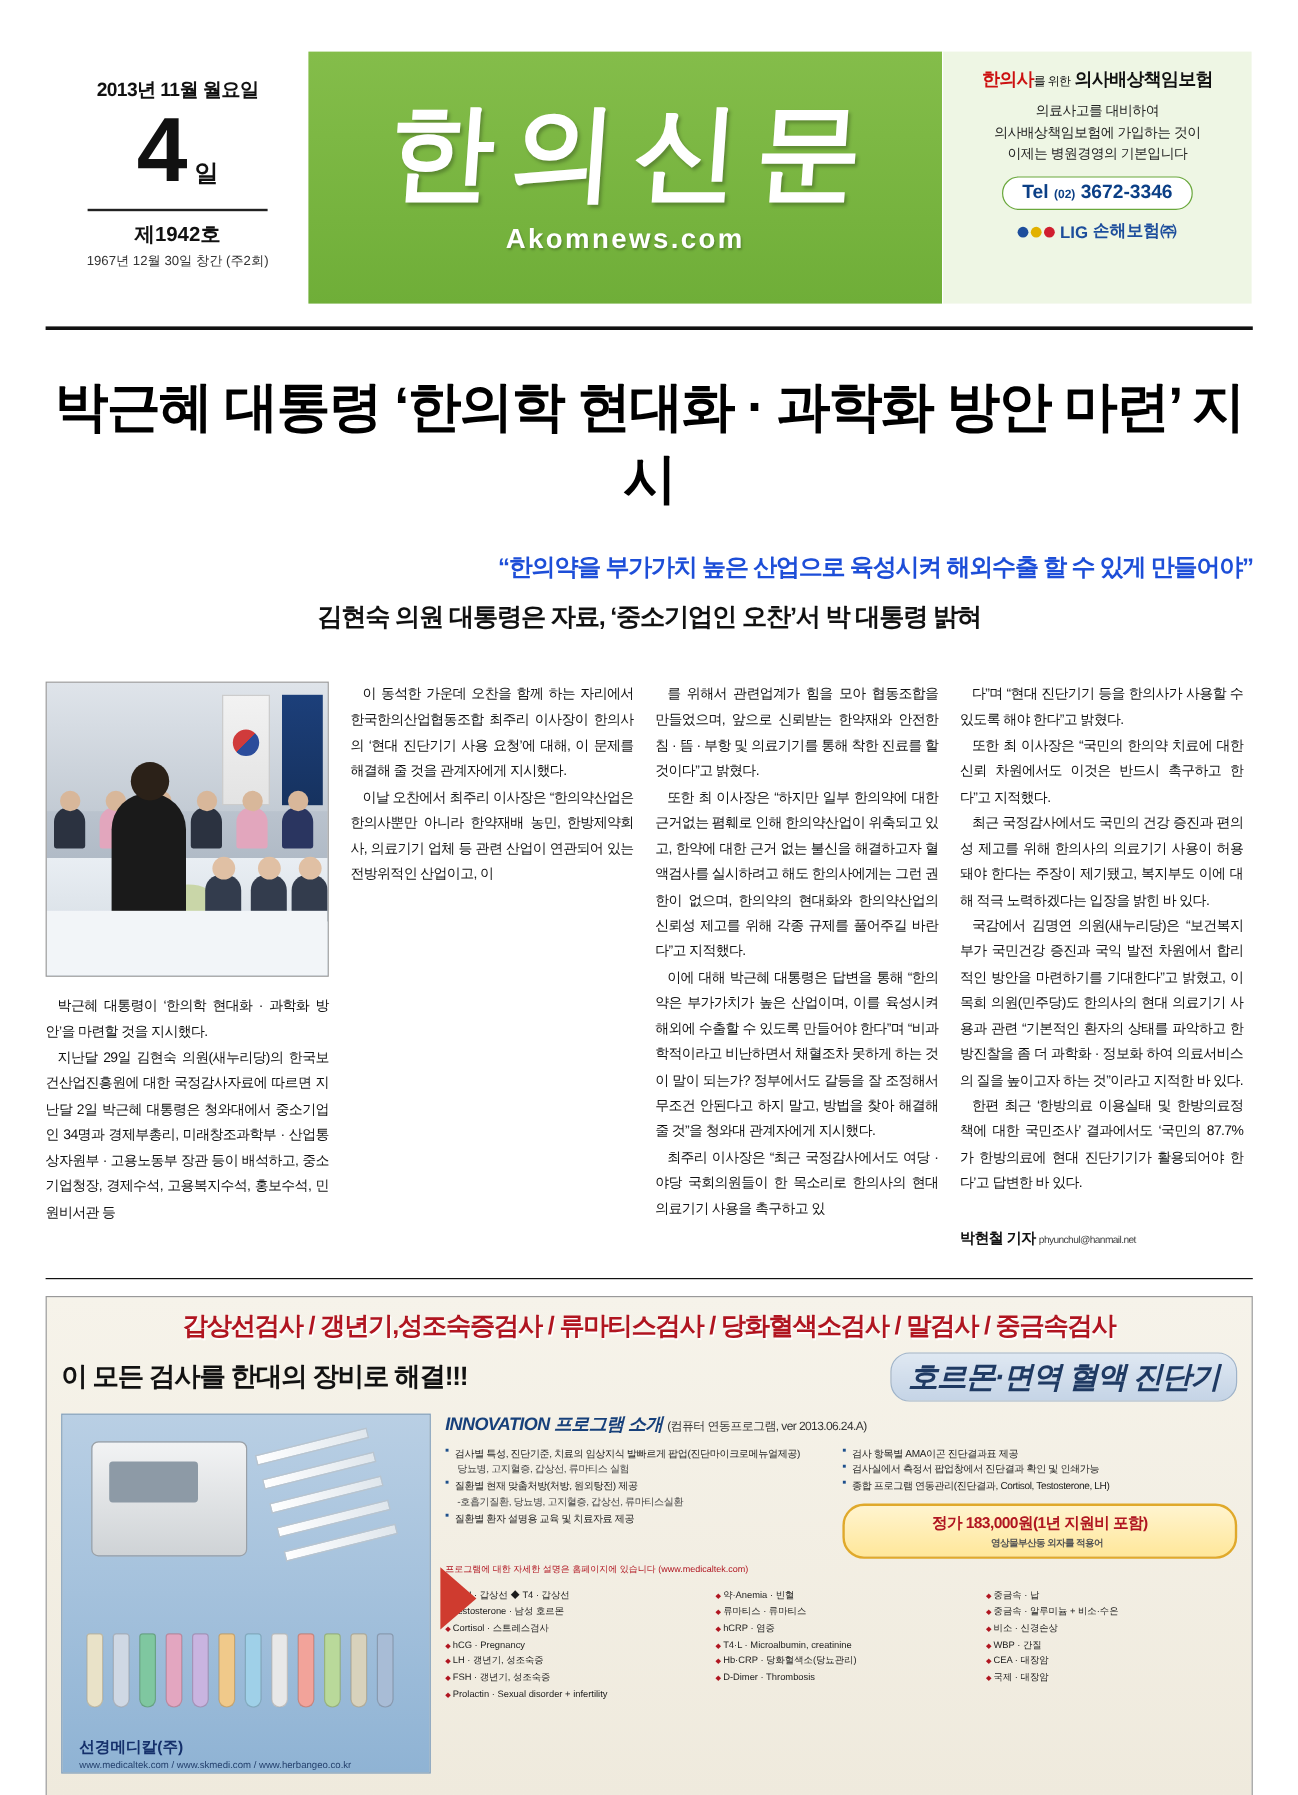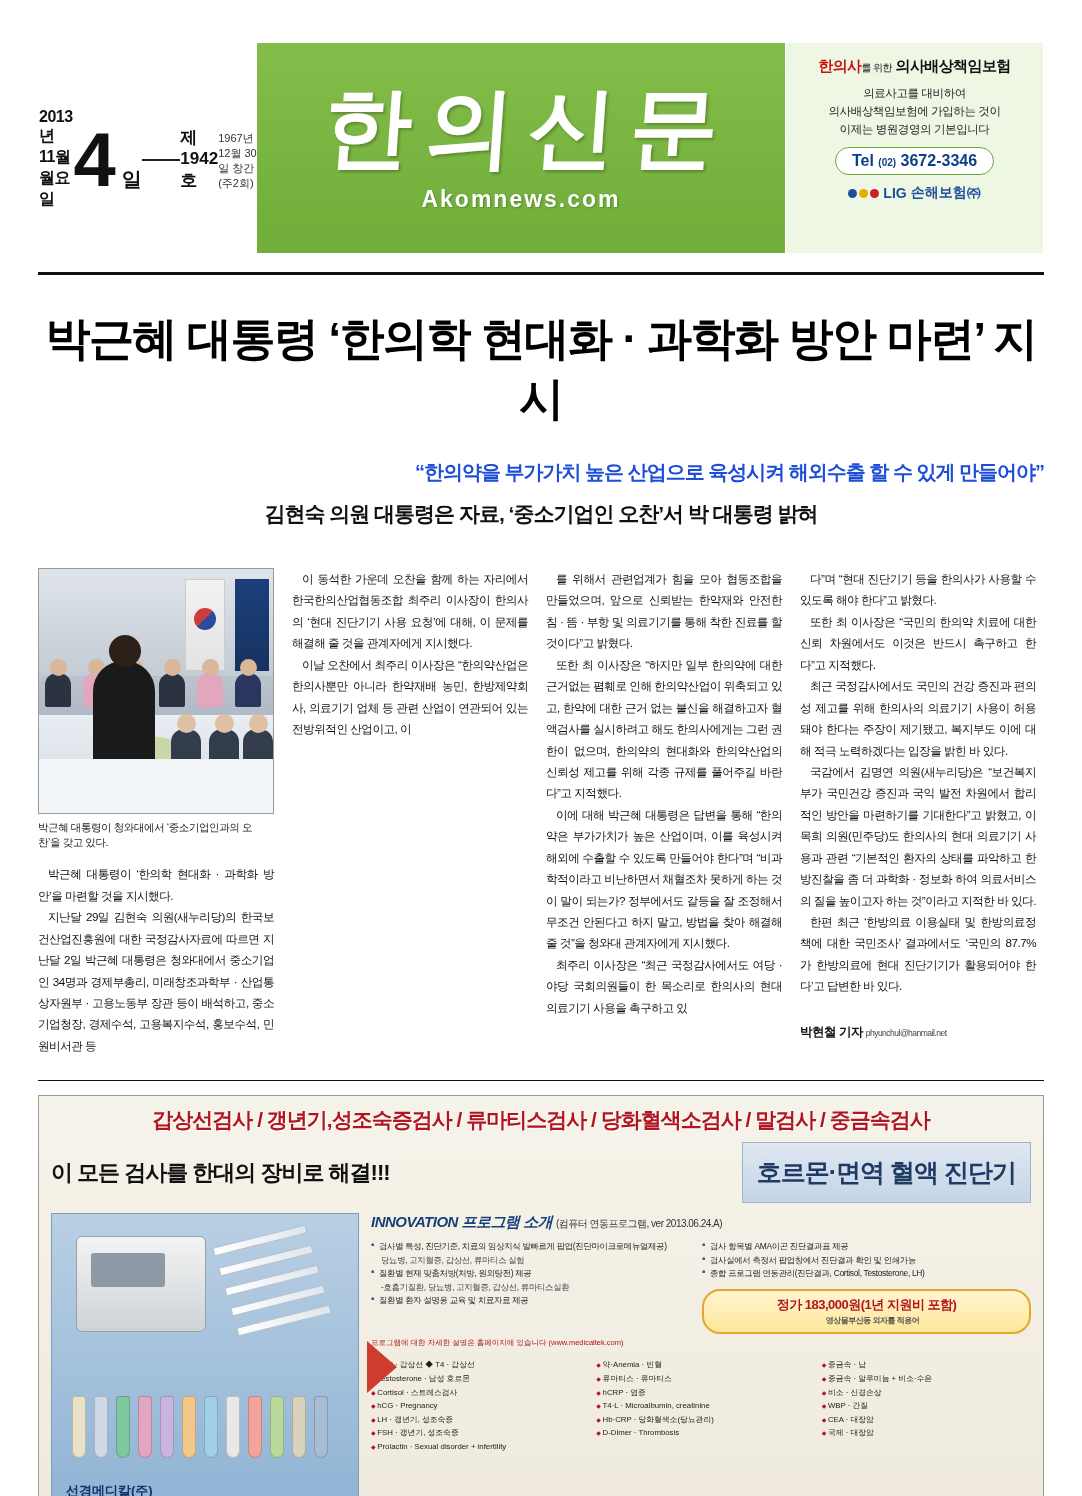--- a/index.html
+++ b/index.html
@@ -17,21 +17,21 @@
   
   .masthead {
     margin-top: 42px;
     height: 212px;
     display: flex;
     border: 1px solid #ffffff;
   }
   .mh-left {
     width: 218px;
     background: #ffffff;
-    display: flex; flex-direction: row; align-items: center; justify-content: flex-start;
+    display: flex; flex-direction: column; align-items: center; justify-content: flex-start;
     padding-top: 22px;
   }
   .mh-date {
     font-family: "Liberation Sans", sans-serif;
     font-size: 16px; font-weight: bold; color: #111; letter-spacing: -0.5px;
   }
   .mh-bignum-row { display: flex; align-items: baseline; gap: 6px; margin-top: 2px; }
   .mh-bignum {
     font-family: "Liberation Sans", sans-serif;
     font-size: 76px; font-weight: bold; line-height: 1; color: #111;
@@ -186,21 +186,21 @@
     text-align: right;
   }
   .ba-top2 .l {
     font-family:"Liberation Sans", sans-serif; font-weight: bold; font-size: 22px;
     letter-spacing: -1px; color:#111;
   }
   .ba-top2 .r {
     font-family:"Liberation Sans", sans-serif; font-weight: bold; font-size: 25px;
     letter-spacing: -1px; color:#1f3a63;
     background: linear-gradient(180deg,#dfe8f2,#c5d4e6);
-    padding: 13px 14px; border-radius: 0; border:1px solid #9fb3c9;
+    padding: 3px 14px; border-radius: 16px; border:1px solid #9fb3c9;font-style:italic;
   }
   .ba-body { display: flex; gap: 12px; margin-top: 10px; height: 320px; }
   .ba-img {
     width: 308px; height: 300px;
     background: linear-gradient(180deg,#b9cfe4 0%, #8fb3d4 100%);
     border: 1px solid #7e9dbb; position: relative; overflow:hidden;
   }
   .ba-img .device { position:absolute; left:24px; top:22px; width:130px; height:96px; background: linear-gradient(180deg,#f2f3f4,#cfd3d6); border:1px solid #9aa0a6; border-radius:6px;}
   .ba-img .device:after{content:"";position:absolute;left:14px;top:16px;width:74px;height:34px;background:#8d9aa6;border-radius:3px;}
   .ba-img .strips { position:absolute; left:160px; top:16px; width:130px; height:120px; }
@@ -310,21 +310,20 @@
           <div class="table"></div>
           <div class="flowers"></div>
           <div class="row2">
             <span style="left:132px;"></span>
             <span style="left:170px;"></span>
             <span style="left:204px;"></span>
           </div>
           <div class="speaker"></div>
           <div class="tablecloth"></div>
         </div>
-        <div class="caption">박근혜 대통령이 청와대에서 ‘중소기업인과의 오찬’을 갖고 있다.</div>
       </div>
       <div class="body-text">
         <p>박근혜 대통령이 ‘한의학 현대화 · 과학화 방안’을 마련할 것을 지시했다.</p>
         <p>지난달 29일 김현숙 의원(새누리당)의 한국보건산업진흥원에 대한 국정감사자료에 따르면 지난달 2일 박근혜 대통령은 청와대에서 중소기업인 34명과 경제부총리, 미래창조과학부 · 산업통상자원부 · 고용노동부 장관 등이 배석하고, 중소기업청장, 경제수석, 고용복지수석, 홍보수석, 민원비서관 등</p>
       </div>
     </div>
 
     <div class="col col-2">
       <div class="body-text">
         <p>이 동석한 가운데 오찬을 함께 하는 자리에서 한국한의산업협동조합 최주리 이사장이 한의사의 ‘현대 진단기기 사용 요청’에 대해, 이 문제를 해결해 줄 것을 관계자에게 지시했다.</p>

